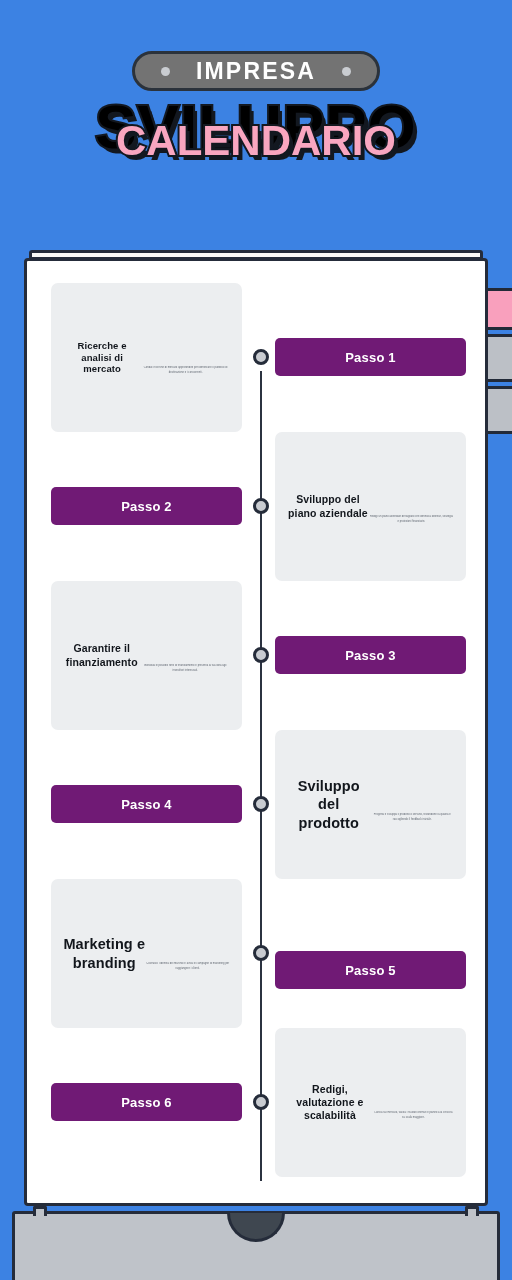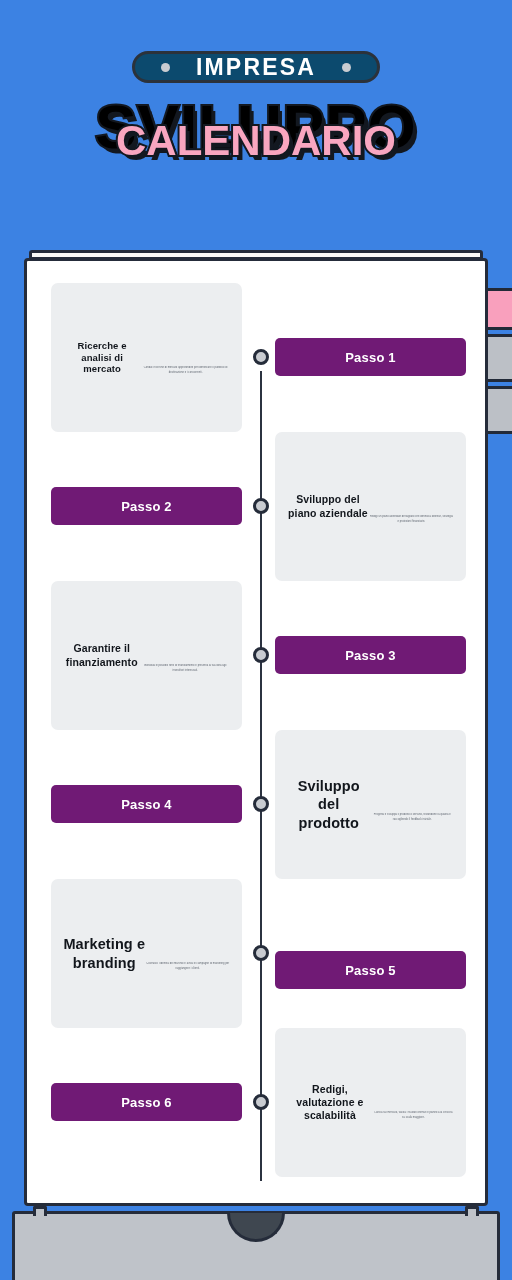--- a/index.html
+++ b/index.html
@@ -13,22 +13,22 @@
     width: 512px; height: 1280px;
     background: #3c82e3;
     overflow: hidden;
   }
 
   
   .badge {
     position: absolute;
     left: 50%; transform: translateX(-50%);
     top: 51px;
-    width: 248px; height: 32px;
-    background: #0c4a6e;
+    width: 248px; height: 40px;
+    background: #737373;
     border: 3px solid #2b323b;
     border-radius: 22px;
     display: flex; align-items: center; justify-content: center;
     gap: 26px;
     z-index: 6;
   }
   .badge-dot {
     width: 9px; height: 9px; border-radius: 50%;
     background: #c9ccd1;
     flex: 0 0 auto;

